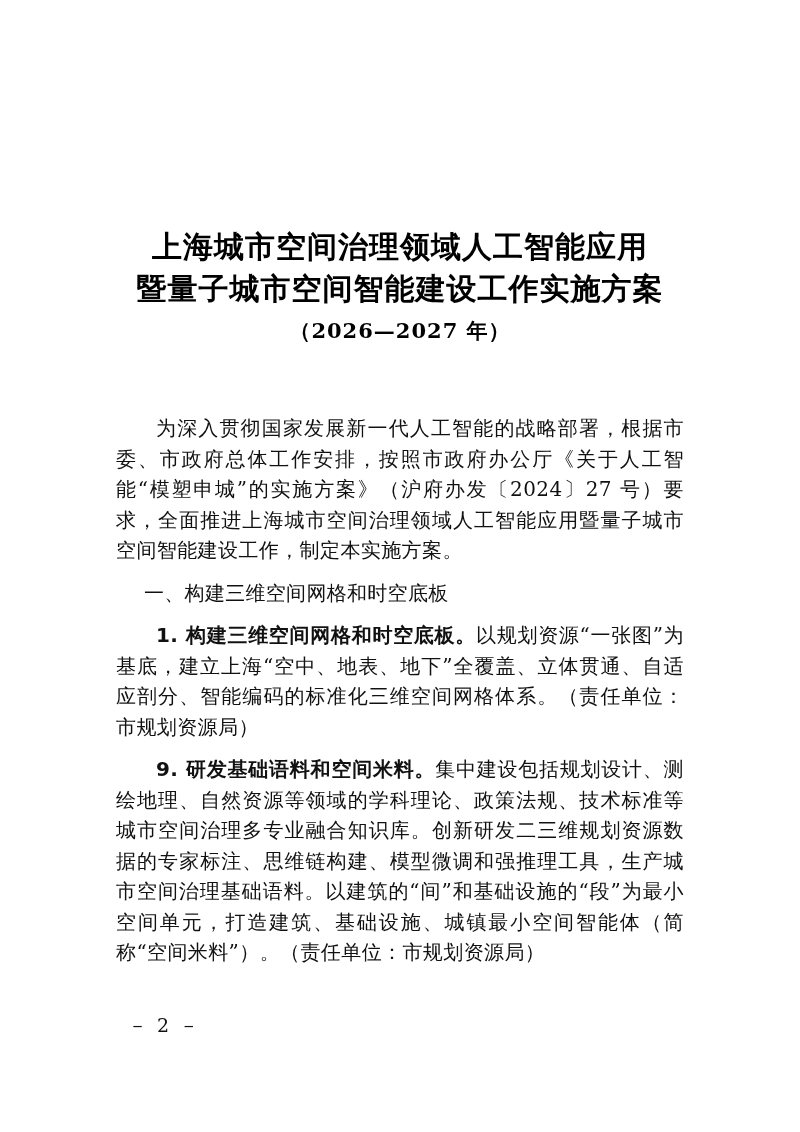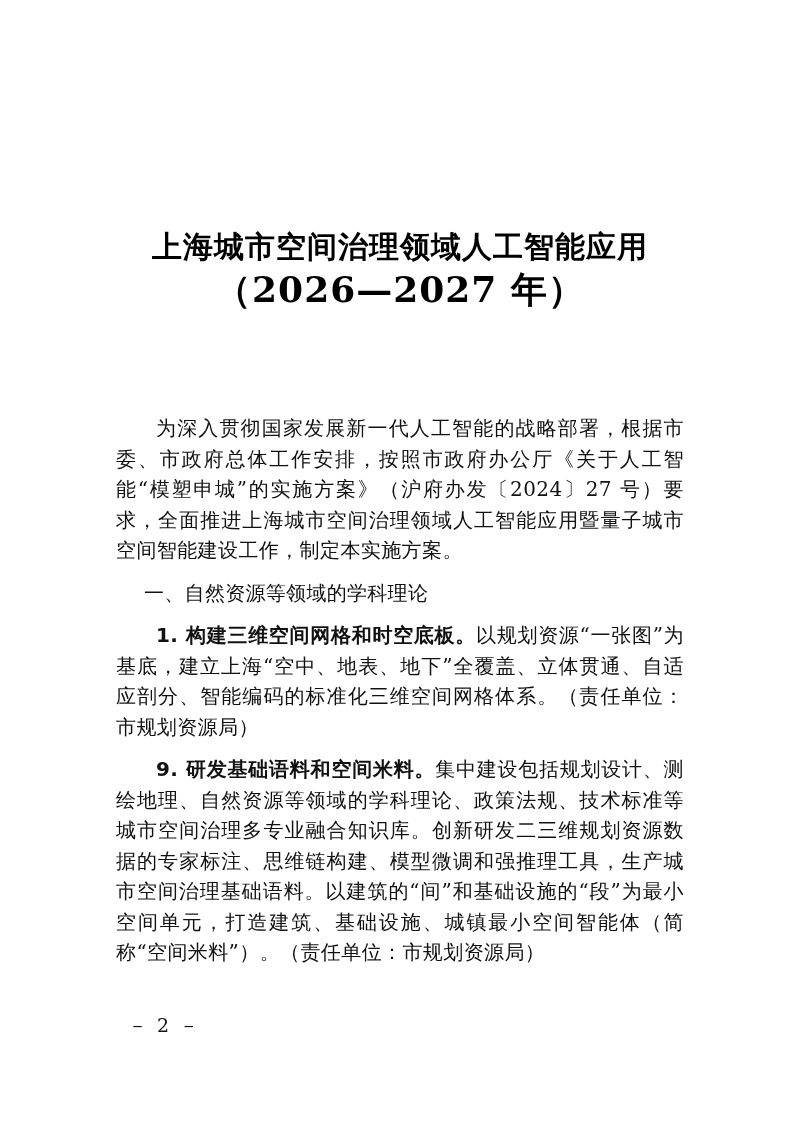--- a/index.html
+++ b/index.html
@@ -31,21 +31,21 @@
       font-family: "DejaVu Serif", "Liberation Serif", serif;
       font-weight: bold;
       font-size: 30px;
       line-height: 42px;
       height: 42px;
       letter-spacing: 1px;
       color: #000;
       white-space: nowrap;
     }
     .title-line.year {
-      font-size: 36px;
+      font-size: 21px;
     }
     .body-text {
       position: absolute;
       left: 104px;
       top: 401px;
       width: 592px;
       font-size: 20px;
       line-height: 30.5px;
       text-align: justify;
       text-align-last: auto;
@@ -78,27 +78,28 @@
       white-space: pre;
     }
   </style>
 </head>
 <body>
 
 <div class="page">
 
   <div class="title-block">
     <div class="title-line">上海城市空间治理领域人工智能应用</div>
+    <div class="title-line">暨量子城市空间智能建设工作实施方案</div>
     <div class="title-line year">（2026—2027 年）</div>
   </div>
 
   <div class="body-text">
     <p class="para">为深入贯彻国家发展新一代人工智能的战略部署，根据市委、市政府总体工作安排，按照市政府办公厅《关于人工智能“模塑申城”的实施方案》（沪府办发〔2024〕27 号）要求，全面推进上海城市空间治理领域人工智能应用暨量子城市空间智能建设工作，制定本实施方案。</p>
 
-    <p class="heading1">一、自然资源等领域的学科理论</p>
+    <p class="heading1">一、构建三维空间网格和时空底板</p>
 
     <p class="para"><span class="lead-bold">1. 构建三维空间网格和时空底板。</span><span>以规划资源“一张图”为基底，建立上海“空中、地表、地下”全覆盖、立体贯通、自适应剖分、智能编码的标准化三维空间网格体系。（责任单位：市规划资源局）</span></p>
 
     <p class="para"><span class="lead-bold">9. 研发基础语料和空间米料。</span><span>集中建设包括规划设计、测绘地理、自然资源等领域的学科理论、政策法规、技术标准等城市空间治理多专业融合知识库。创新研发二三维规划资源数据的专家标注、思维链构建、模型微调和强推理工具，生产城市空间治理基础语料。以建筑的“间”和基础设施的“段”为最小空间单元，打造建筑、基础设施、城镇最小空间智能体（简称“空间米料”）。（责任单位：市规划资源局）</span></p>
   </div>
 
   <div class="page-number">－ 2 －</div>
 
 </div>
 

